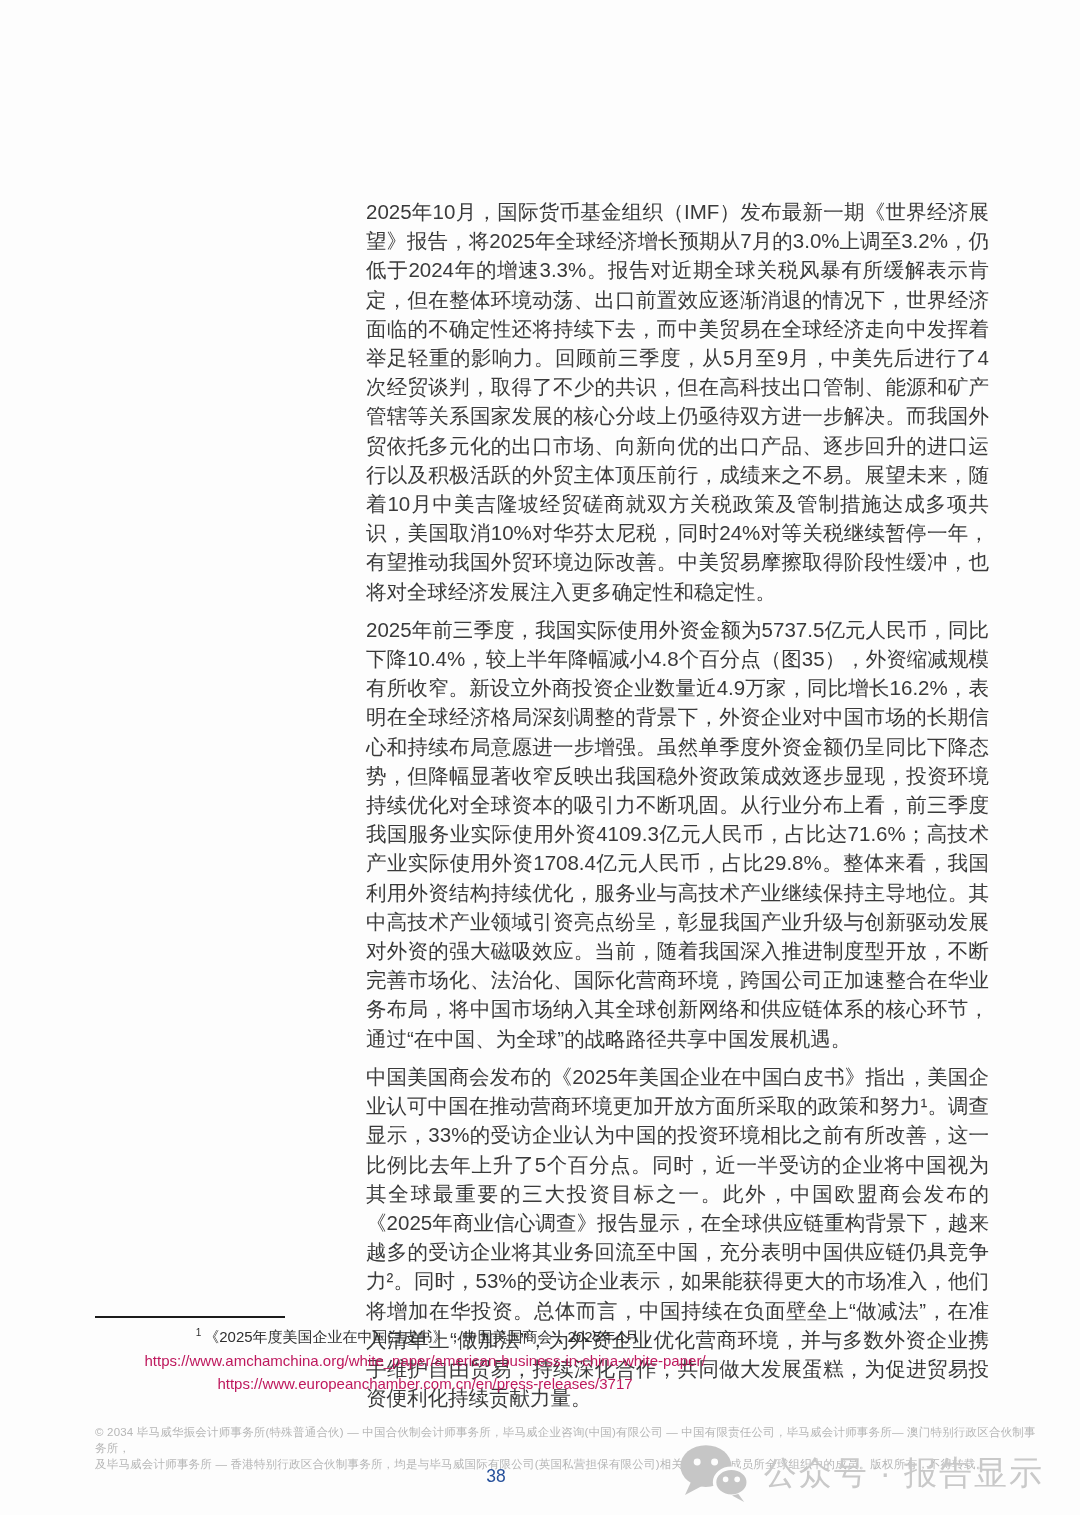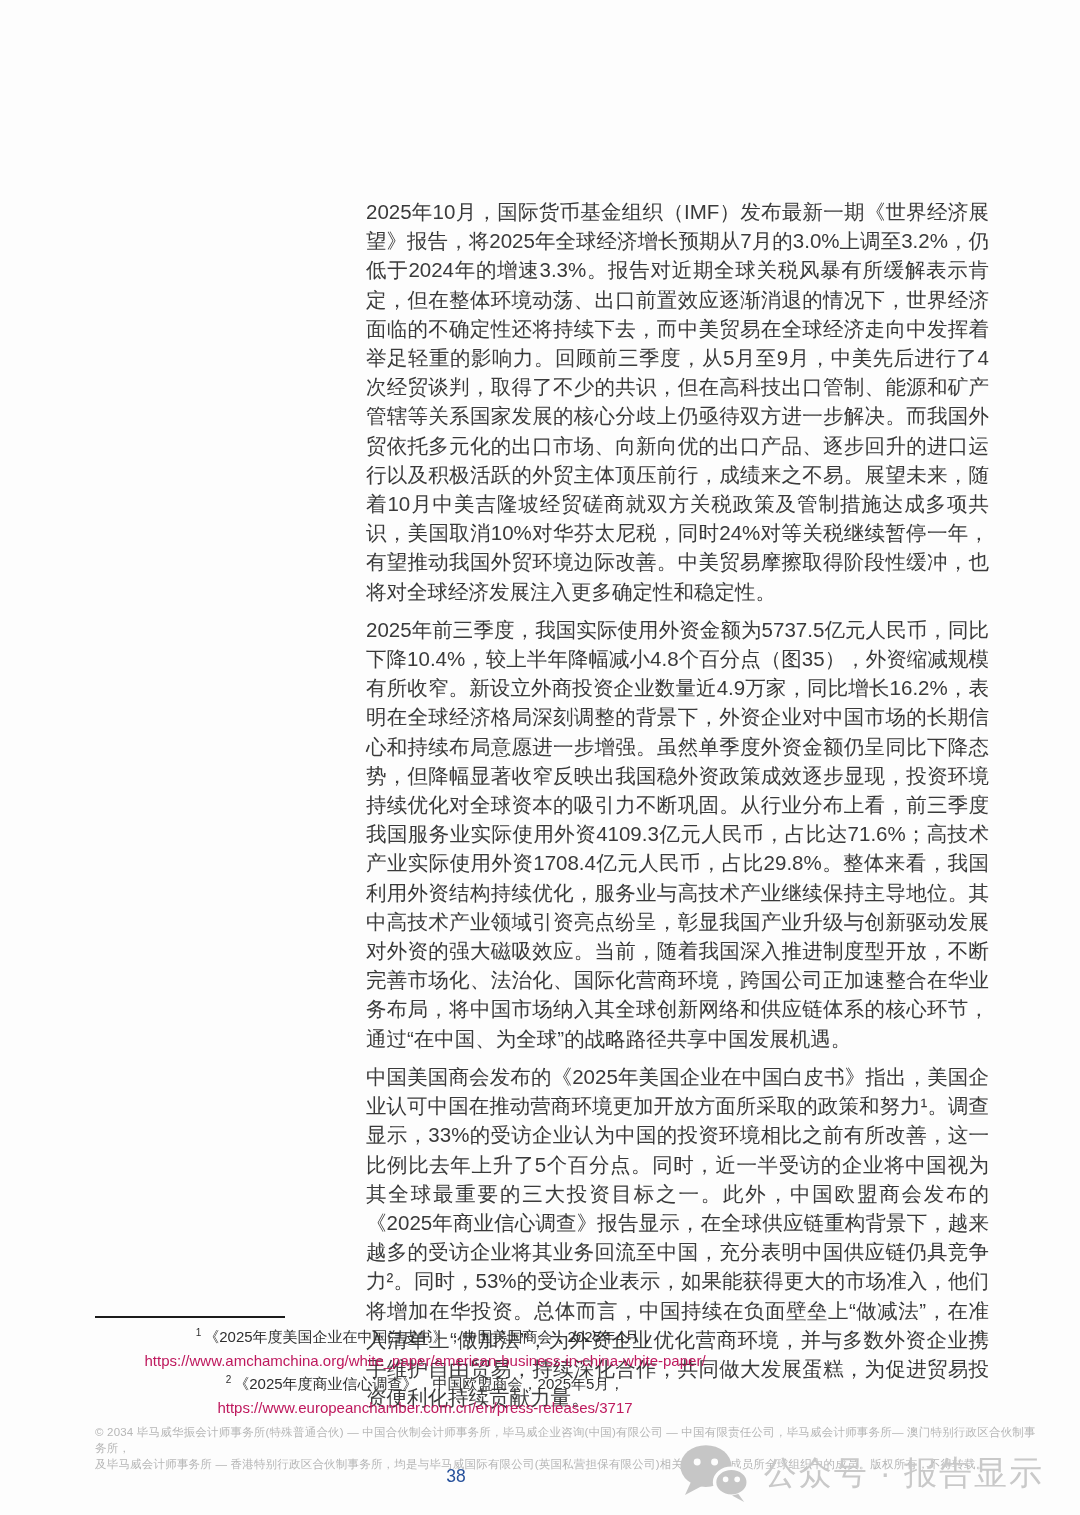--- a/index.html
+++ b/index.html
@@ -65,21 +65,21 @@
     font-size: 11.5px;
     line-height: 16px;
     color: #b6b6b6;
     letter-spacing: 0.2px;
   }
   
   .page-number {
     position: absolute;
     left: 0;
     top: 1466px;
-    width: 912px;
+    width: 992px;
     text-align: center;
     font-size: 17.5px;
     color: #27519b;
   }
   
   .watermark {
     position: absolute;
     right: 36px;
     top: 1444px;
     display: flex;
@@ -104,23 +104,20 @@
     <p>2025年前三季度，我国实际使用外资金额为5737.5亿元人民币，同比下降10.4%，较上半年降幅减小4.8个百分点（图35），外资缩减规模有所收窄。新设立外商投资企业数量近4.9万家，同比增长16.2%，表明在全球经济格局深刻调整的背景下，外资企业对中国市场的长期信心和持续布局意愿进一步增强。虽然单季度外资金额仍呈同比下降态势，但降幅显著收窄反映出我国稳外资政策成效逐步显现，投资环境持续优化对全球资本的吸引力不断巩固。从行业分布上看，前三季度我国服务业实际使用外资4109.3亿元人民币，占比达71.6%；高技术产业实际使用外资1708.4亿元人民币，占比29.8%。整体来看，我国利用外资结构持续优化，服务业与高技术产业继续保持主导地位。其中高技术产业领域引资亮点纷呈，彰显我国产业升级与创新驱动发展对外资的强大磁吸效应。当前，随着我国深入推进制度型开放，不断完善市场化、法治化、国际化营商环境，跨国公司正加速整合在华业务布局，将中国市场纳入其全球创新网络和供应链体系的核心环节，通过“在中国、为全球”的战略路径共享中国发展机遇。</p>
     <p>中国美国商会发布的《2025年美国企业在中国白皮书》指出，美国企业认可中国在推动营商环境更加开放方面所采取的政策和努力¹。调查显示，33%的受访企业认为中国的投资环境相比之前有所改善，这一比例比去年上升了5个百分点。同时，近一半受访的企业将中国视为其全球最重要的三大投资目标之一。此外，中国欧盟商会发布的《2025年商业信心调查》报告显示，在全球供应链重构背景下，越来越多的受访企业将其业务回流至中国，充分表明中国供应链仍具竞争力²。同时，53%的受访企业表示，如果能获得更大的市场准入，他们将增加在华投资。总体而言，中国持续在负面壁垒上“做减法”，在准入清单上“做加法”，为外资企业优化营商环境，并与多数外资企业携手维护自由贸易，持续深化合作，共同做大发展蛋糕，为促进贸易投资便利化持续贡献力量。</p>
   </div>
 
   <div class="footnotes">
     <hr class="fn-rule">
     <div class="fn-line">
       <sup>1</sup><span>《2025年度美国企业在中国白皮书》，中国美国商会，2025年4月，</span>
     </div>
     <a class="fn-url" href="#">https://www.amchamchina.org/white_paper/american-business-in-china-white-paper/</a>
-    <div class="fn-line">
-      <sup>2</sup><span>《2025年度商业信心调查》，中国欧盟商会，2025年5月，</span>
-    </div>
     <a class="fn-url" href="#">https://www.europeanchamber.com.cn/en/press-releases/3717</a>
   </div>
 
   <div class="footer-copy">
     <div>© 2034 毕马威华振会计师事务所(特殊普通合伙) — 中国合伙制会计师事务所，毕马威企业咨询(中国)有限公司 — 中国有限责任公司，毕马威会计师事务所— 澳门特别行政区合伙制事务所，</div>
     <div>及毕马威会计师事务所 — 香港特别行政区合伙制事务所，均是与毕马威国际有限公司(英国私营担保有限公司)相关联的独立成员所全球组织中的成员。版权所有，不得转载。</div>
   </div>
 
   <div class="page-number">38</div>
 

